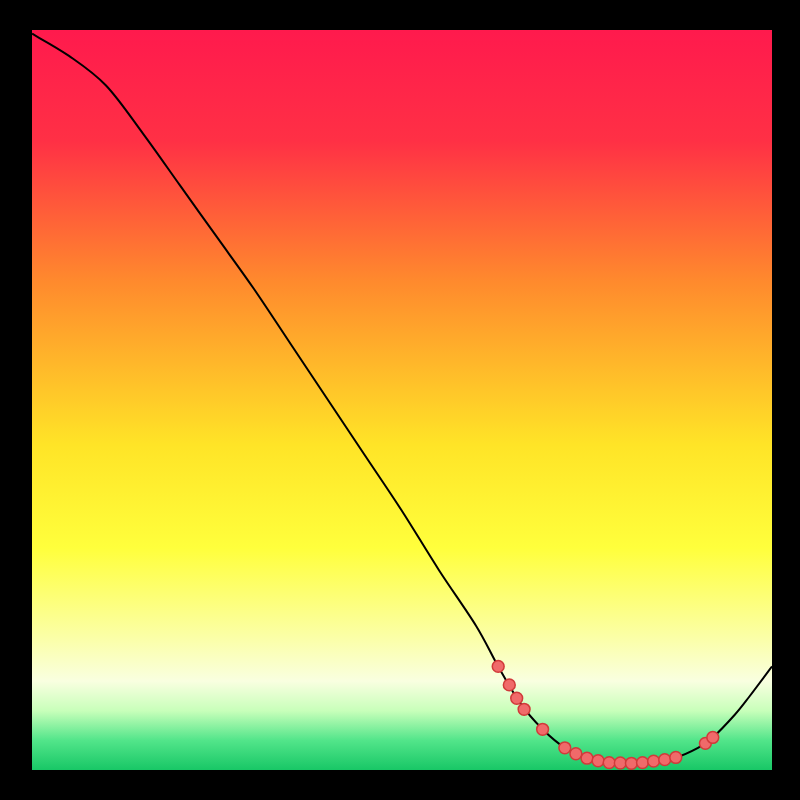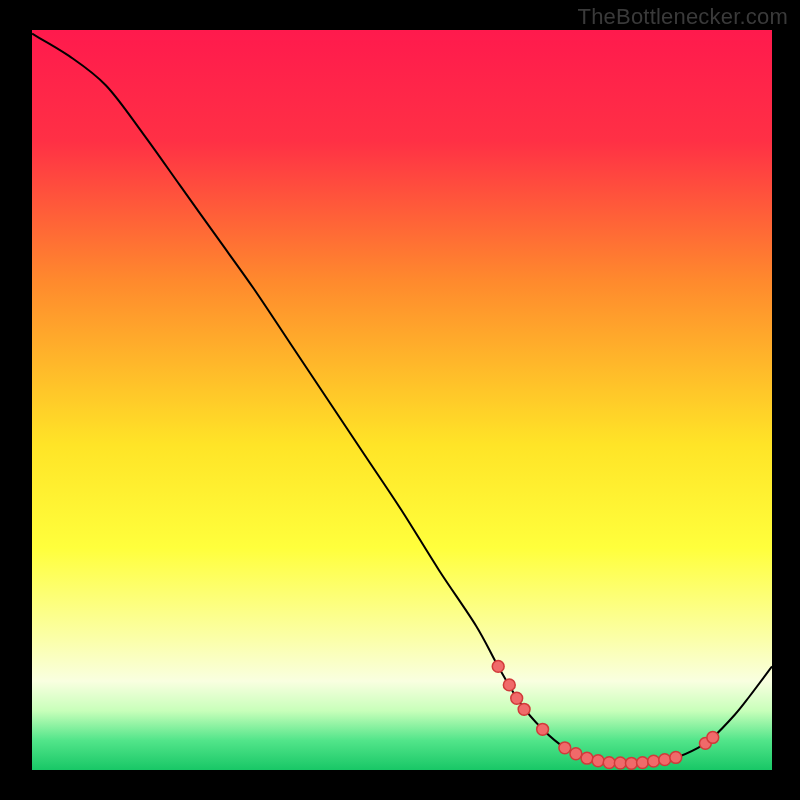--- a/index.html
+++ b/index.html
@@ -28,21 +28,20 @@
     height: 740px;
   }
   .plot svg {
     display: block;
   }
 </style>
 </head>
 <body>
 
 <div class="container">
-  <div class="watermark">TheBottlenecker.com</div>
 
   <div class="plot">
     <svg id="chart-svg" width="740" height="740" viewBox="0 0 740 740">
       <defs>
         <linearGradient id="bg-grad" x1="0" y1="0" x2="0" y2="1">
             <stop offset="0%" stop-color="#ff1a4d"></stop>
             <stop offset="15%" stop-color="#ff3045"></stop>
             <stop offset="34%" stop-color="#ff8a2d"></stop>
             <stop offset="56%" stop-color="#ffe427"></stop>
             <stop offset="70%" stop-color="#ffff3c"></stop>

